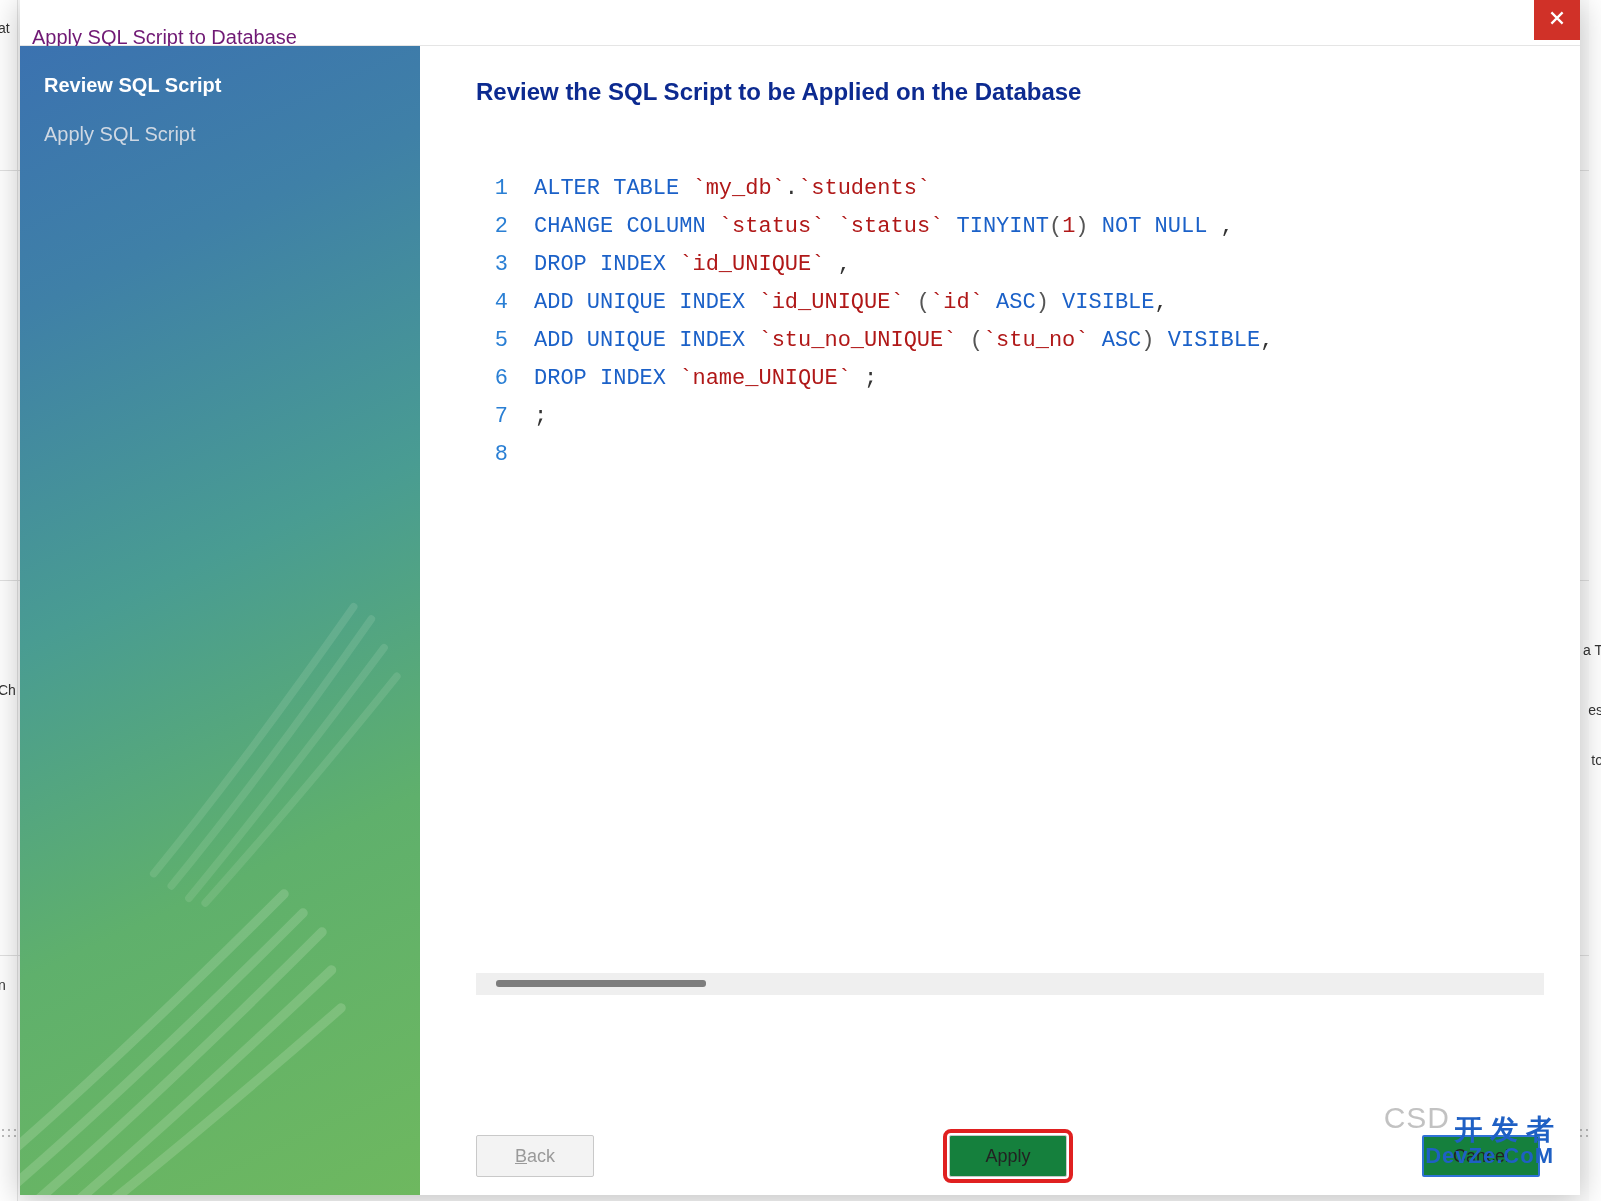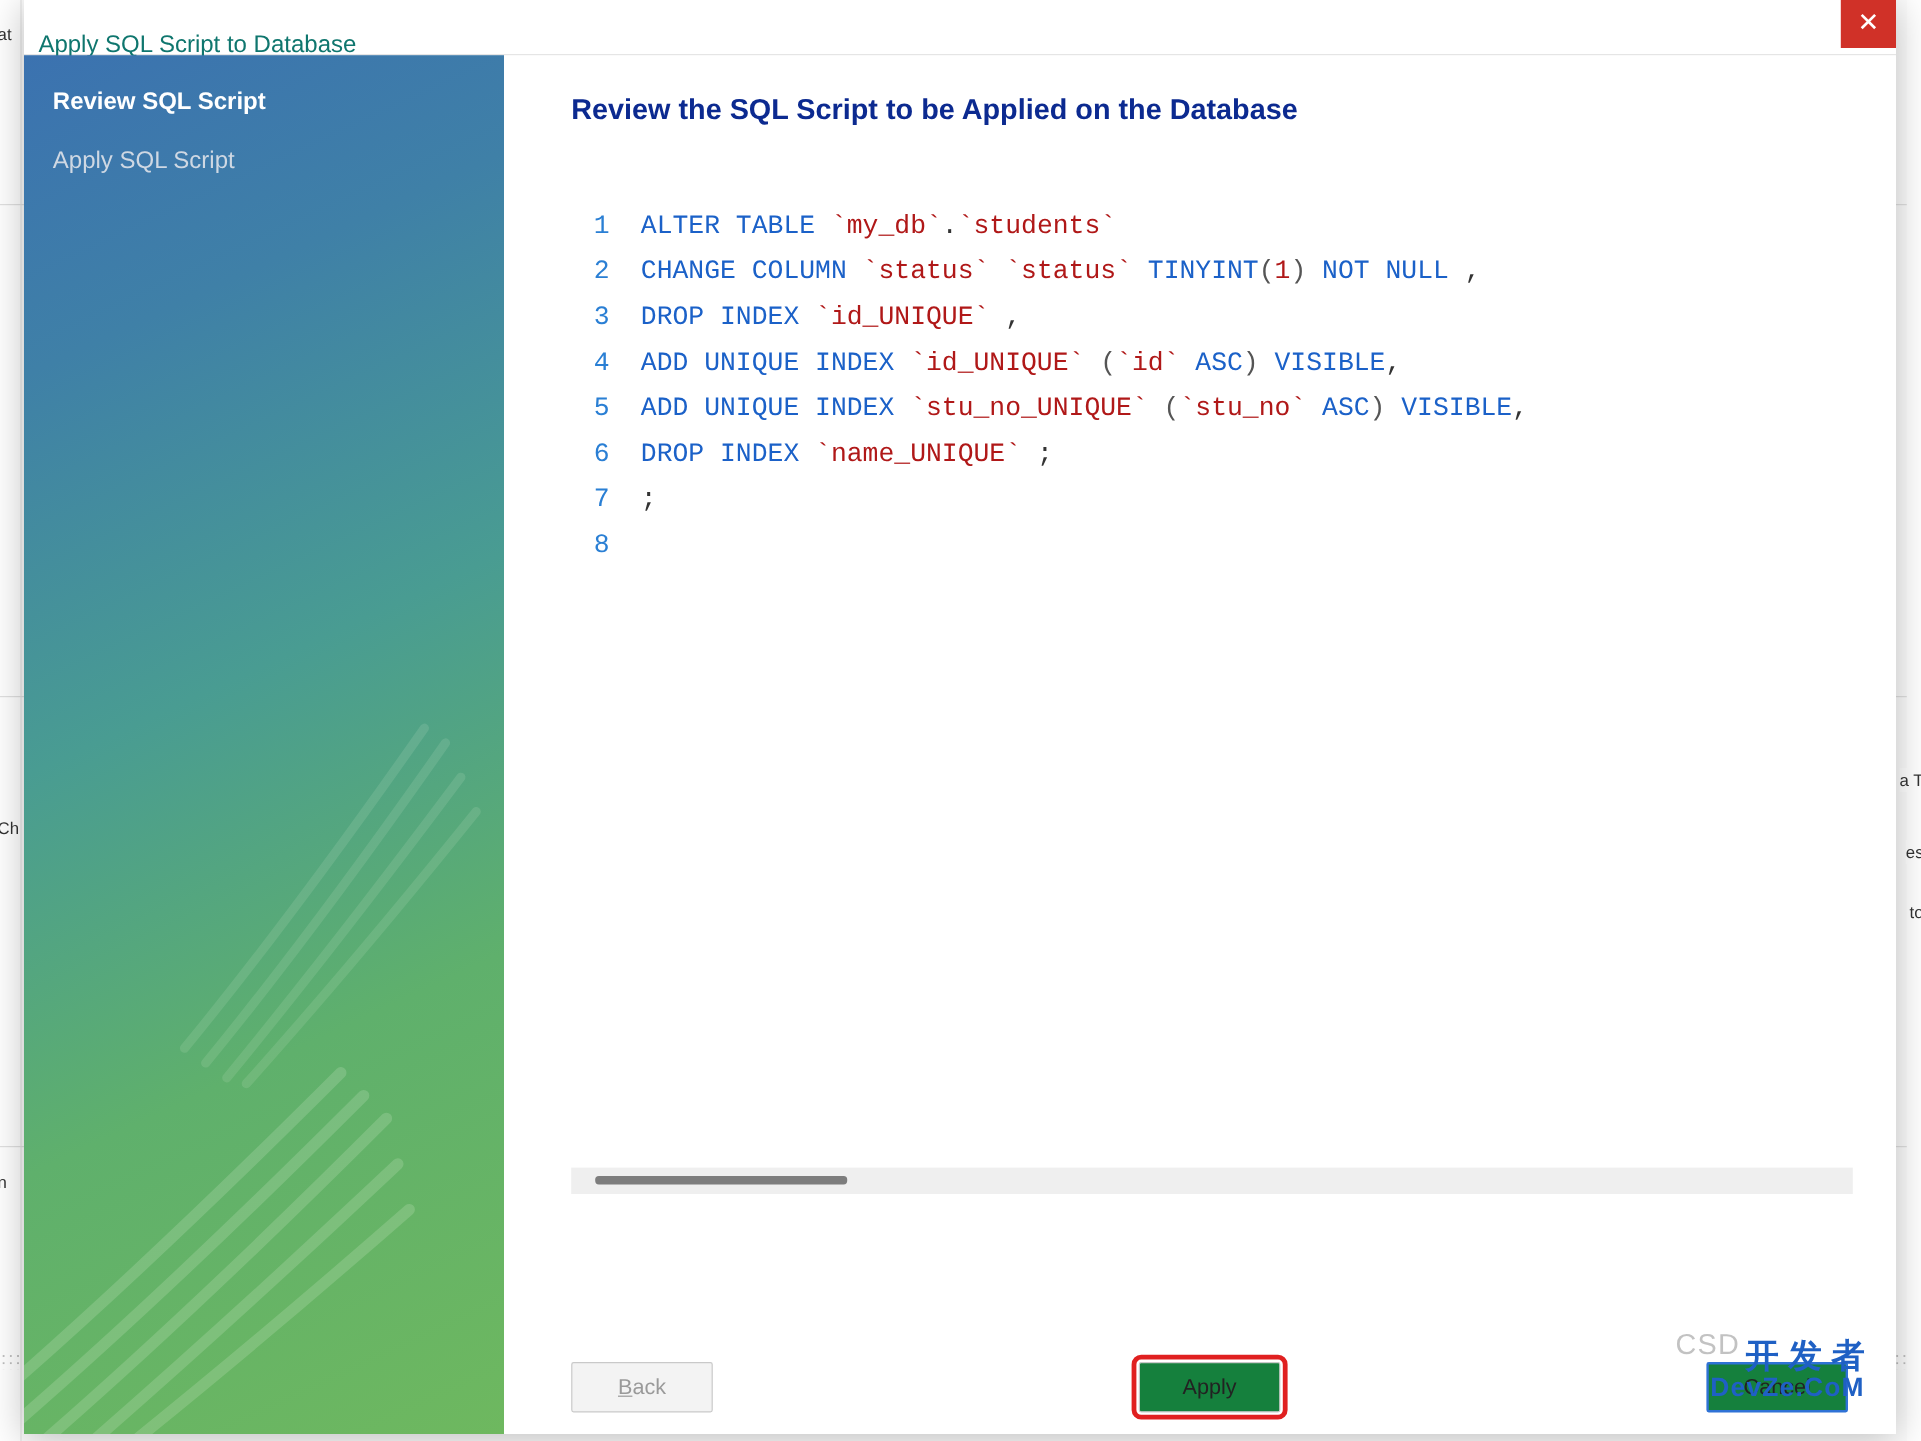--- a/index.html
+++ b/index.html
@@ -78,21 +78,21 @@
     height: 46px;
     background: #ffffff;
     border-bottom: 1px solid #e5e5e5;
     display: flex;
     align-items: center;
     padding: 0 12px;
     position: relative;
   }
   .titlebar-title {
     font-size: 20px;
-    color: #0f766e;
+    color: #701a75;
     margin-top: 30px;
   }
   .close-btn {
     position: absolute;
     right: 0;
     top: 0;
     width: 46px;
     height: 40px;
     background: #d03128;
     color: #fff;
@@ -232,21 +232,21 @@
   .btn.cancel {
     border: 2px solid #2f72d6;
     background: #15803d;
   }
   .btn u { text-decoration: underline; }
 
   .watermark-csd {
     position: absolute;
     right: 130px;
     bottom: 60px;
-    font-size: 24px;
+    font-size: 30px;
     color: rgba(120,120,120,0.45);
     font-family: Arial, sans-serif;
     letter-spacing: 1px;
     pointer-events: none;
   }
   .watermark-dev {
     position: absolute;
     right: 26px;
     bottom: 28px;
     font-size: 28px;

